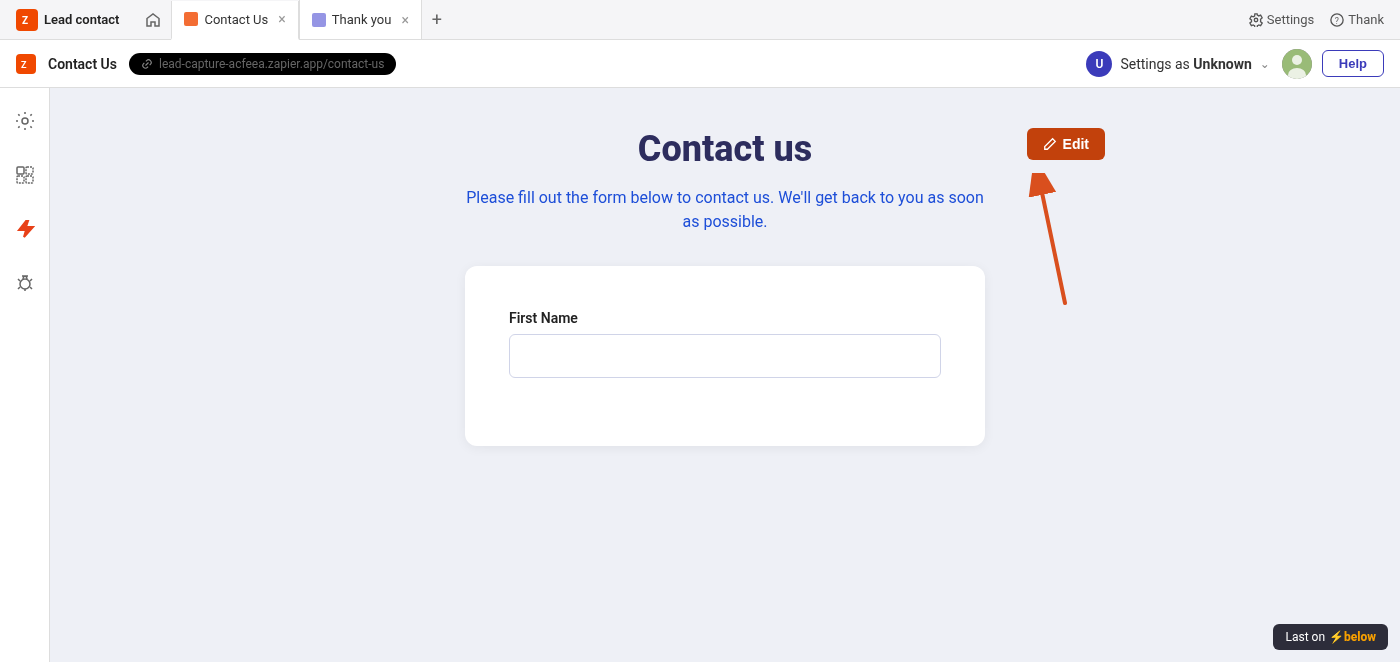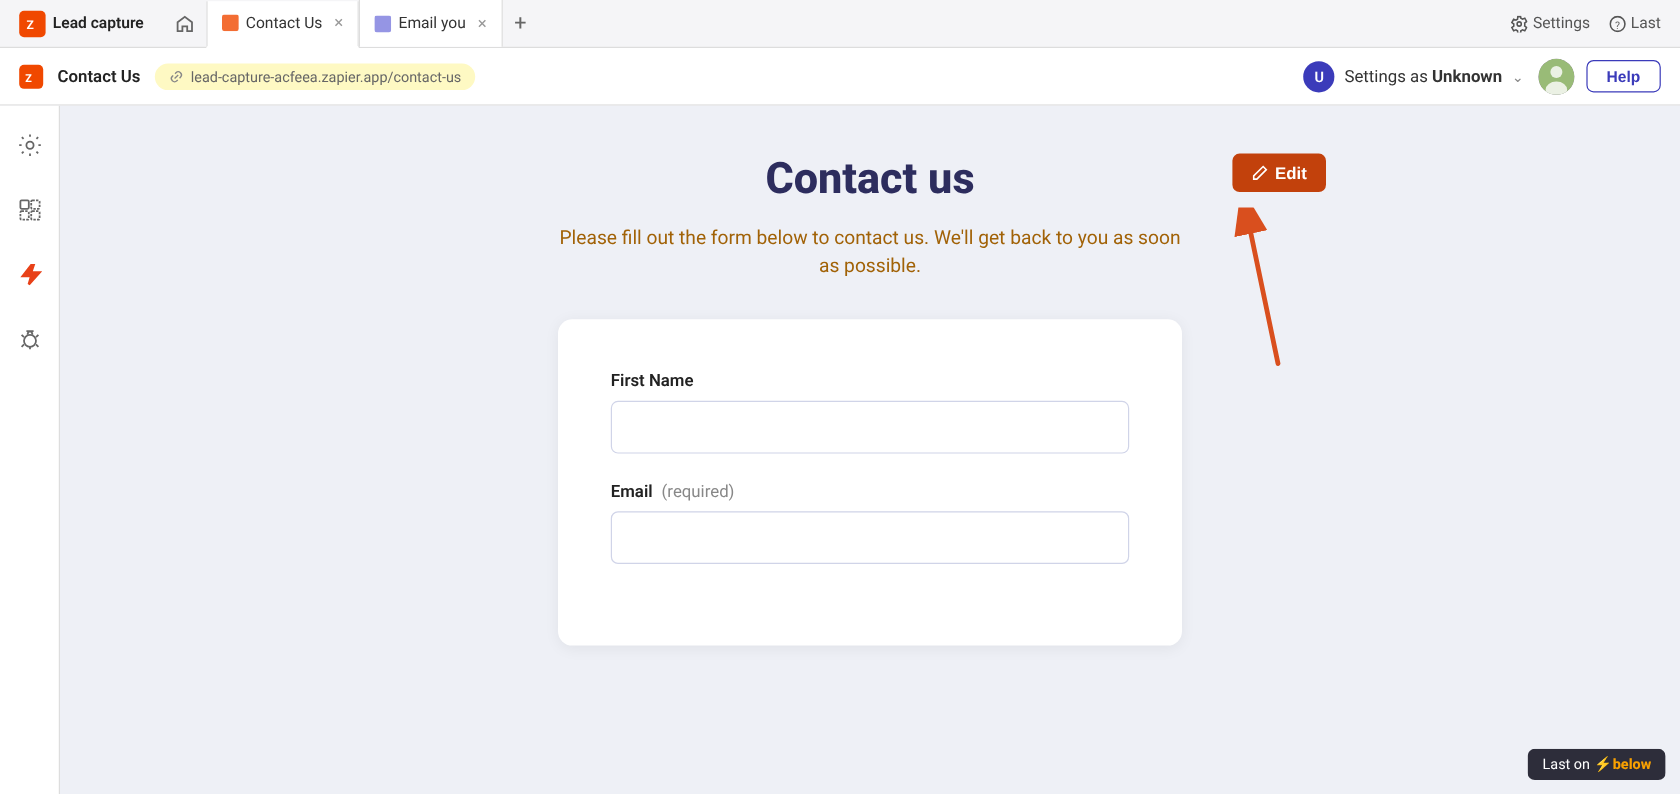--- a/index.html
+++ b/index.html
@@ -41,21 +41,21 @@
     .address-bar {
       display: flex; align-items: center; background: white; border-bottom: 1px solid #ddd;
       height: 48px; padding: 0 16px; gap: 12px; flex-shrink: 0;
     }
     .page-favicon {
       width: 20px; height: 20px; background: #f04800; border-radius: 4px;
       display: flex; align-items: center; justify-content: center; flex-shrink: 0;
     }
     .page-title-bar { font-size: 14px; font-weight: 600; color: #222; }
     .url-pill {
-      display: flex; align-items: center; gap: 6px; background: #fef9c3; border-radius: 20px;
+      display: flex; align-items: center; gap: 6px; background: #000000; border-radius: 20px;
       padding: 4px 12px; font-size: 12px; color: #666;
     }
     .addr-spacer { flex: 1; }
     .viewing-as {
       display: flex; align-items: center; gap: 8px; font-size: 14px; color: #333; cursor: pointer;
     }
     .viewing-avatar {
       width: 26px; height: 26px; background: #3b3bba; border-radius: 50%;
       display: flex; align-items: center; justify-content: center; color: white; font-size: 12px; font-weight: 600;
     }
@@ -95,21 +95,21 @@
     }
 
     
     .form-wrapper {
       width: 520px; position: relative;
     }
     .form-title {
       font-size: 36px; font-weight: 800; color: #2d2d5e; text-align: center; margin-bottom: 16px;
     }
     .form-subtitle {
-      font-size: 16px; color: #a16207; text-align: center; line-height: 1.5; margin-bottom: 32px;
+      font-size: 16px; color: #1d4ed8; text-align: center; line-height: 1.5; margin-bottom: 32px;
     }
     .form-card {
       background: white; border-radius: 12px; padding: 44px;
       box-shadow: 0 2px 12px rgba(0,0,0,0.06);
     }
     .form-field { margin-bottom: 24px; }
     .form-label {
       font-size: 14px; font-weight: 600; color: #222; margin-bottom: 8px; display: block;
     }
     .form-label .required { color: #888; font-weight: 400; margin-left: 4px; }
@@ -144,63 +144,63 @@
 <body>
 
 <div class="tab-bar">
   <div class="app-logo">
     <div class="app-logo-icon">
       <svg width="14" height="14" viewBox="0 0 14 14" fill="none">
         <rect width="14" height="14" rx="2" fill="#f04800"></rect>
         <text x="2" y="11" font-size="10" fill="white" font-weight="bold">Z</text>
       </svg>
     </div>
-    <span class="app-logo-label">Lead capture</span>
+    <span class="app-logo-label">Lead contact</span>
   </div>
 
   <div class="home-tab">
     <svg viewBox="0 0 16 16" fill="none" stroke="#666" stroke-width="1.5">
       <path d="M2 6.5L8 2l6 4.5V14H10v-4H6v4H2V6.5z"></path>
     </svg>
   </div>
 
   <div class="tab active">
     <svg class="tab-icon" viewBox="0 0 14 14" fill="none">
       <rect width="14" height="14" rx="2" fill="#f04800" opacity="0.8"></rect>
     </svg>
     <span>Contact Us</span>
     <span class="tab-close">×</span>
   </div>
 
   <div class="tab">
     <svg class="tab-icon" viewBox="0 0 14 14" fill="none">
       <rect width="14" height="14" rx="2" fill="#7b7bdd" opacity="0.8"></rect>
     </svg>
-    <span>Email you</span>
+    <span>Thank you</span>
     <span class="tab-close">×</span>
   </div>
 
   <div class="tab-add">+</div>
 
   <div class="tab-spacer"></div>
 
   <div class="tab-actions">
     <span>
       <svg width="14" height="14" viewBox="0 0 16 16" fill="none" stroke="currentColor" stroke-width="1.5">
         <path d="M8 10a2 2 0 100-4 2 2 0 000 4z"></path>
         <path d="M13.3 8c0-.3 0-.6-.1-.9l1.9-1.5-1.8-3.1-2.2.9c-.5-.4-1-.7-1.5-.9L9.3 1H6.7l-.3 2.5c-.5.2-1 .5-1.5.9l-2.2-.9L1 6.6l1.9 1.5c-.1.3-.1.6-.1.9s0 .6.1.9L1 11.4l1.7 3.1 2.2-.9c.5.4 1 .7 1.5.9l.3 2.5h2.6l.3-2.5c.5-.2 1-.5 1.5-.9l2.2.9 1.8-3.1-1.9-1.5c.1-.3.1-.6.1-.9z"></path>
       </svg>
       <span>Settings</span>
     </span>
     <span>
       <svg width="14" height="14" viewBox="0 0 16 16" fill="none" stroke="currentColor" stroke-width="1.5">
         <circle cx="8" cy="8" r="7"></circle>
         <text x="5.5" y="12.5" font-size="10" fill="#666" stroke="none">?</text>
       </svg>
-      <span>Last</span>
+      <span>Thank</span>
     </span>
   </div>
 </div>
 
 <div class="address-bar">
   <div class="page-favicon">
     <svg width="12" height="12" viewBox="0 0 12 12" fill="none">
       <text x="1" y="10" font-size="9" fill="white" font-weight="bold">Z</text>
     </svg>
   </div>
@@ -289,27 +289,20 @@
       <div class="form-card">
 
         <div class="form-field">
           <label class="form-label">
             <span>First Name</span>
           </label>
           <input class="form-input" type="text" style="">
         </div>
 
 
-        <div class="form-field">
-          <label class="form-label">
-            <span>Email</span>
-            <span class="required">(required)</span>
-          </label>
-          <input class="form-input" type="email" style="">
-        </div>
 
       </div>
     </div>
   </div>
 </div>
 
 <div class="built-on-badge">
   <span>Last on</span>
   <span class="zapier-logo">⚡<span>below</span></span>
 </div>

